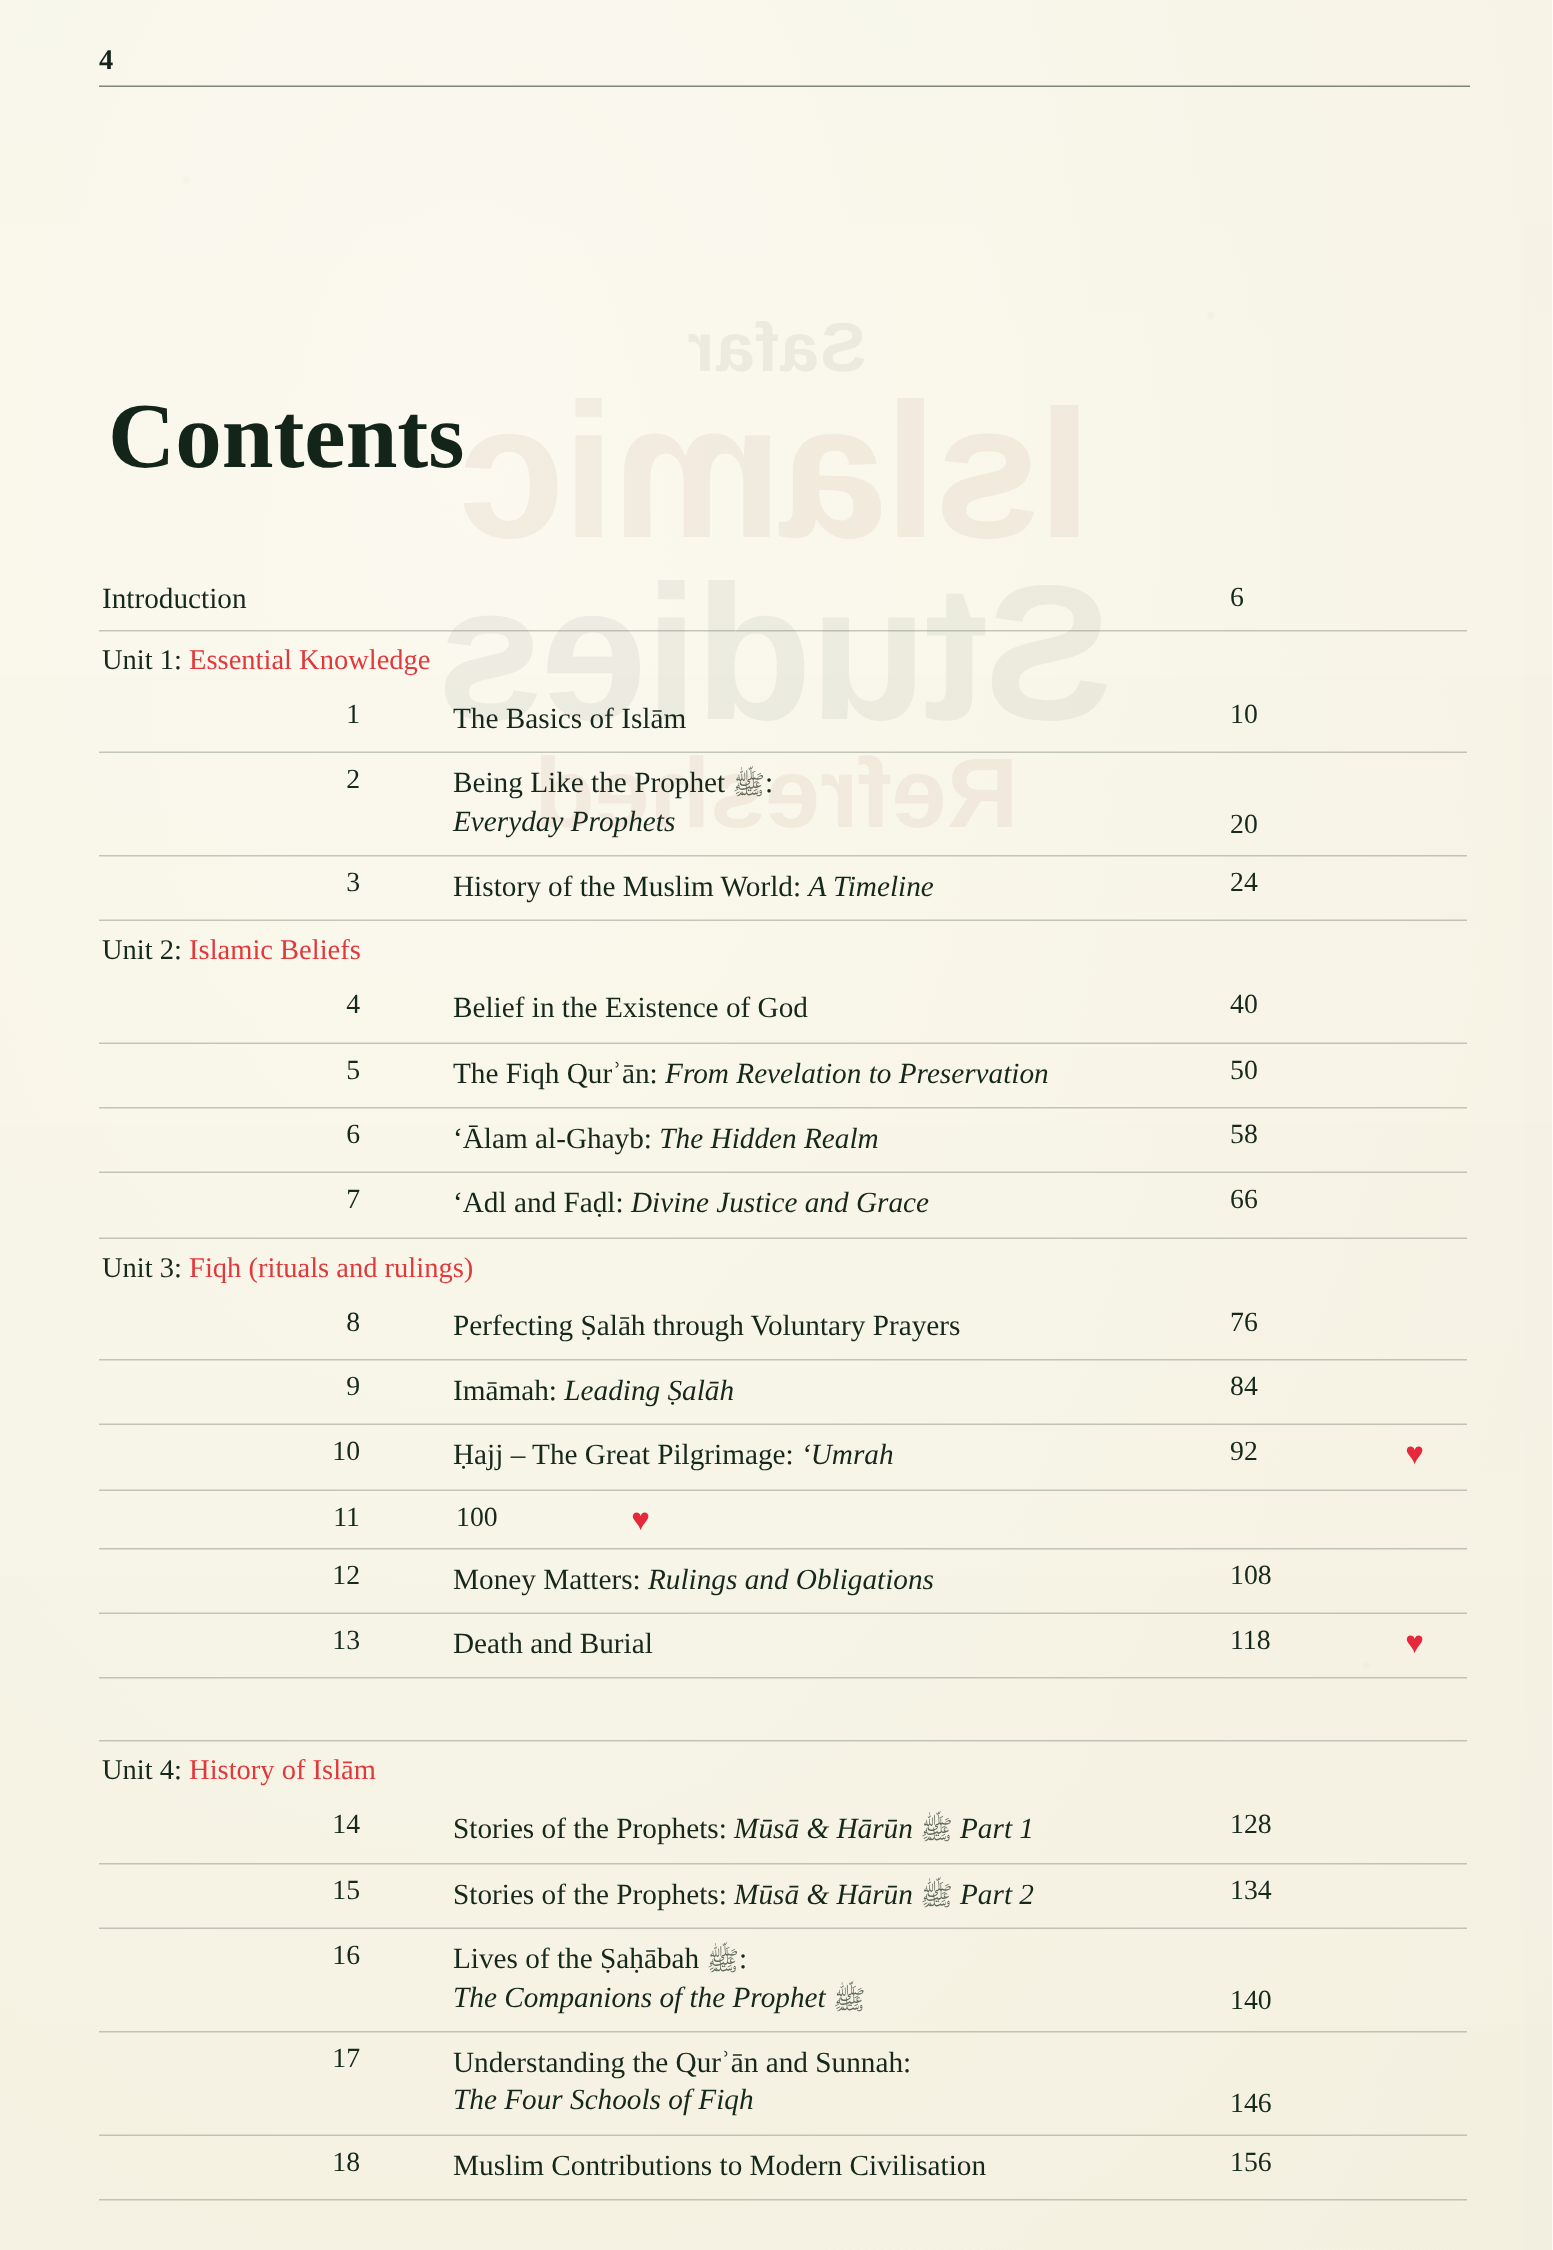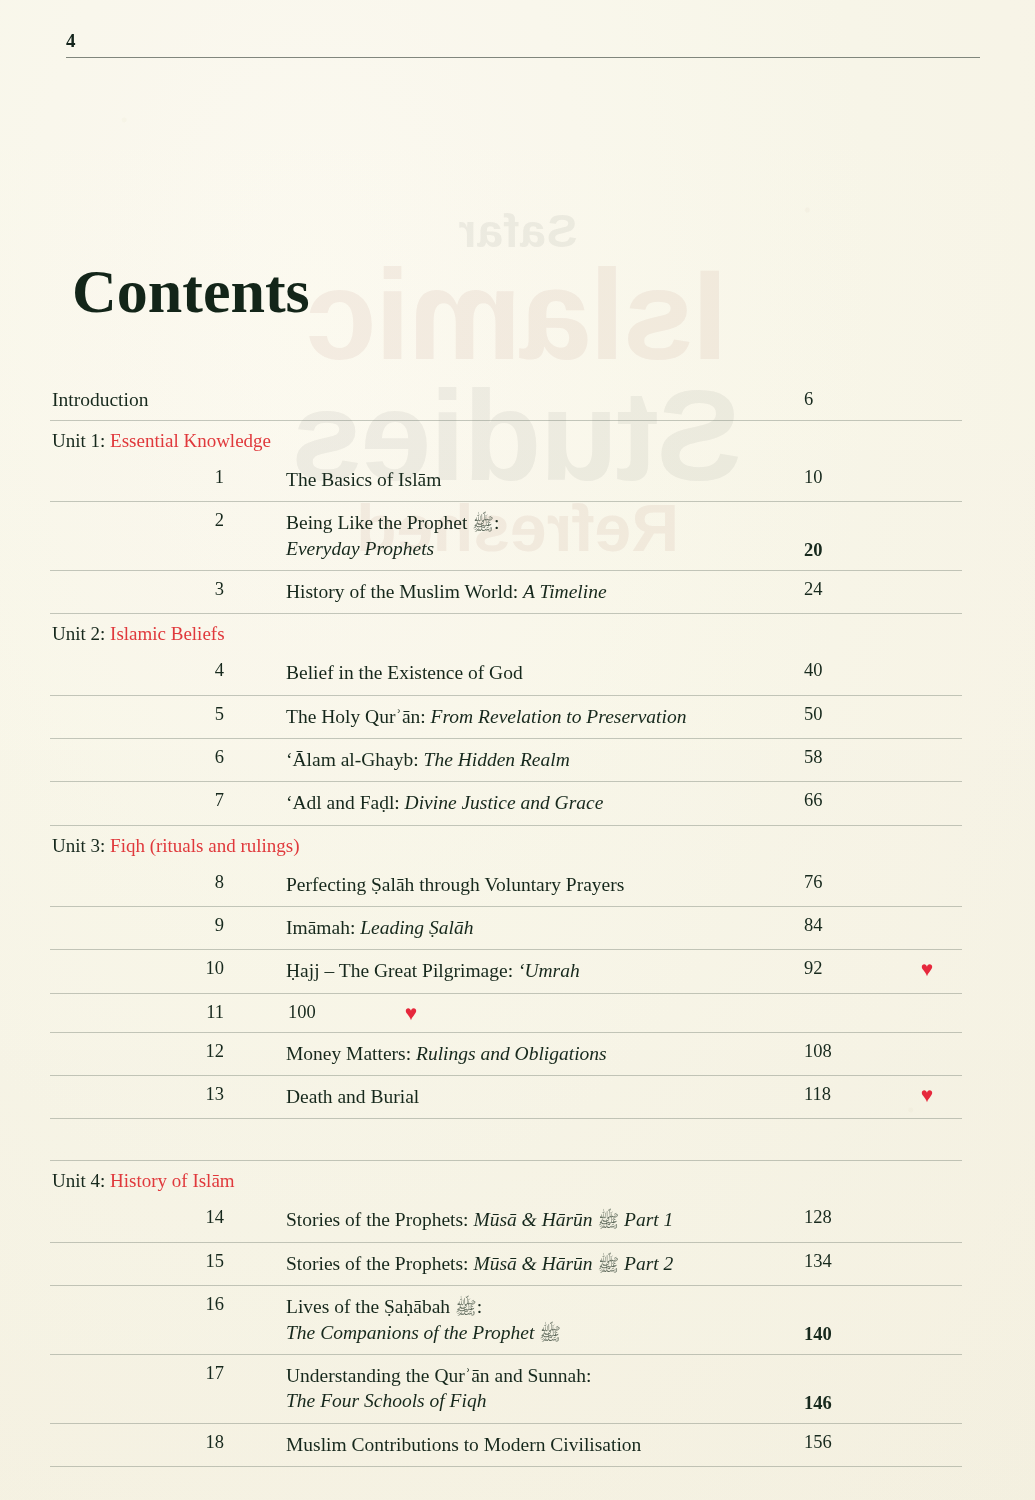--- a/index.html
+++ b/index.html
@@ -80,21 +80,21 @@
     font-size: 62px;
     line-height: 1;
     color: #132519;
     font-family: "Liberation Serif", "DejaVu Serif", serif;
     letter-spacing: 0px;
   }
 
   
   .toc {
     position: absolute;
-    left: 50px;
+    left: 66px;
     top: 386px;
     width: 912px;
   }
   .row {
     position: relative;
     box-sizing: border-box;
     border-bottom: 1px solid rgba(120,128,116,0.42);
   }
   .row.blank { height: 42px; }
 
@@ -152,21 +152,21 @@
   }
   .ch-page {
     width: 88px;
     flex: 0 0 88px;
     font-size: 18.5px;
     color: #17291d;
     text-align: left;
     padding-left: 2px;
   }
   
-  .row-ch.two-line .ch-page { align-self: flex-end; font-weight: bold; }
+  .row-ch.two-line .ch-page { align-self: flex-end; }
   .row-ch.two-line .ch-num  { align-self: flex-start; }
 
   .ch-mark {
     width: 70px;
     flex: 0 0 70px;
     text-align: center;
     font-size: 21px;
     line-height: 1;
     color: #e6283c;
   }
@@ -234,21 +234,21 @@
         <div class="unit-text"><span>Unit 2: </span><span class="unit-name">Islamic Beliefs</span></div>
       </div>
       <div class="row row-ch">
         <div class="ch-num">4</div>
         <div class="ch-title"><span>Belief in the Existence of God</span></div>
         <div class="ch-page">40</div>
         <div class="ch-mark"></div>
       </div>
       <div class="row row-ch">
         <div class="ch-num">5</div>
-        <div class="ch-title"><span>The Holy Qurʾān: </span><span class="it">From Revelation to Preservation</span></div>
+        <div class="ch-title"><span>The Fiqh Qurʾān: </span><span class="it">From Revelation to Preservation</span></div>
         <div class="ch-page">50</div>
         <div class="ch-mark"></div>
       </div>
       <div class="row row-ch">
         <div class="ch-num">6</div>
         <div class="ch-title"><span>ʻĀlam al-Ghayb: </span><span class="it">The Hidden Realm</span></div>
         <div class="ch-page">58</div>
         <div class="ch-mark"></div>
       </div>
       <div class="row row-ch">

